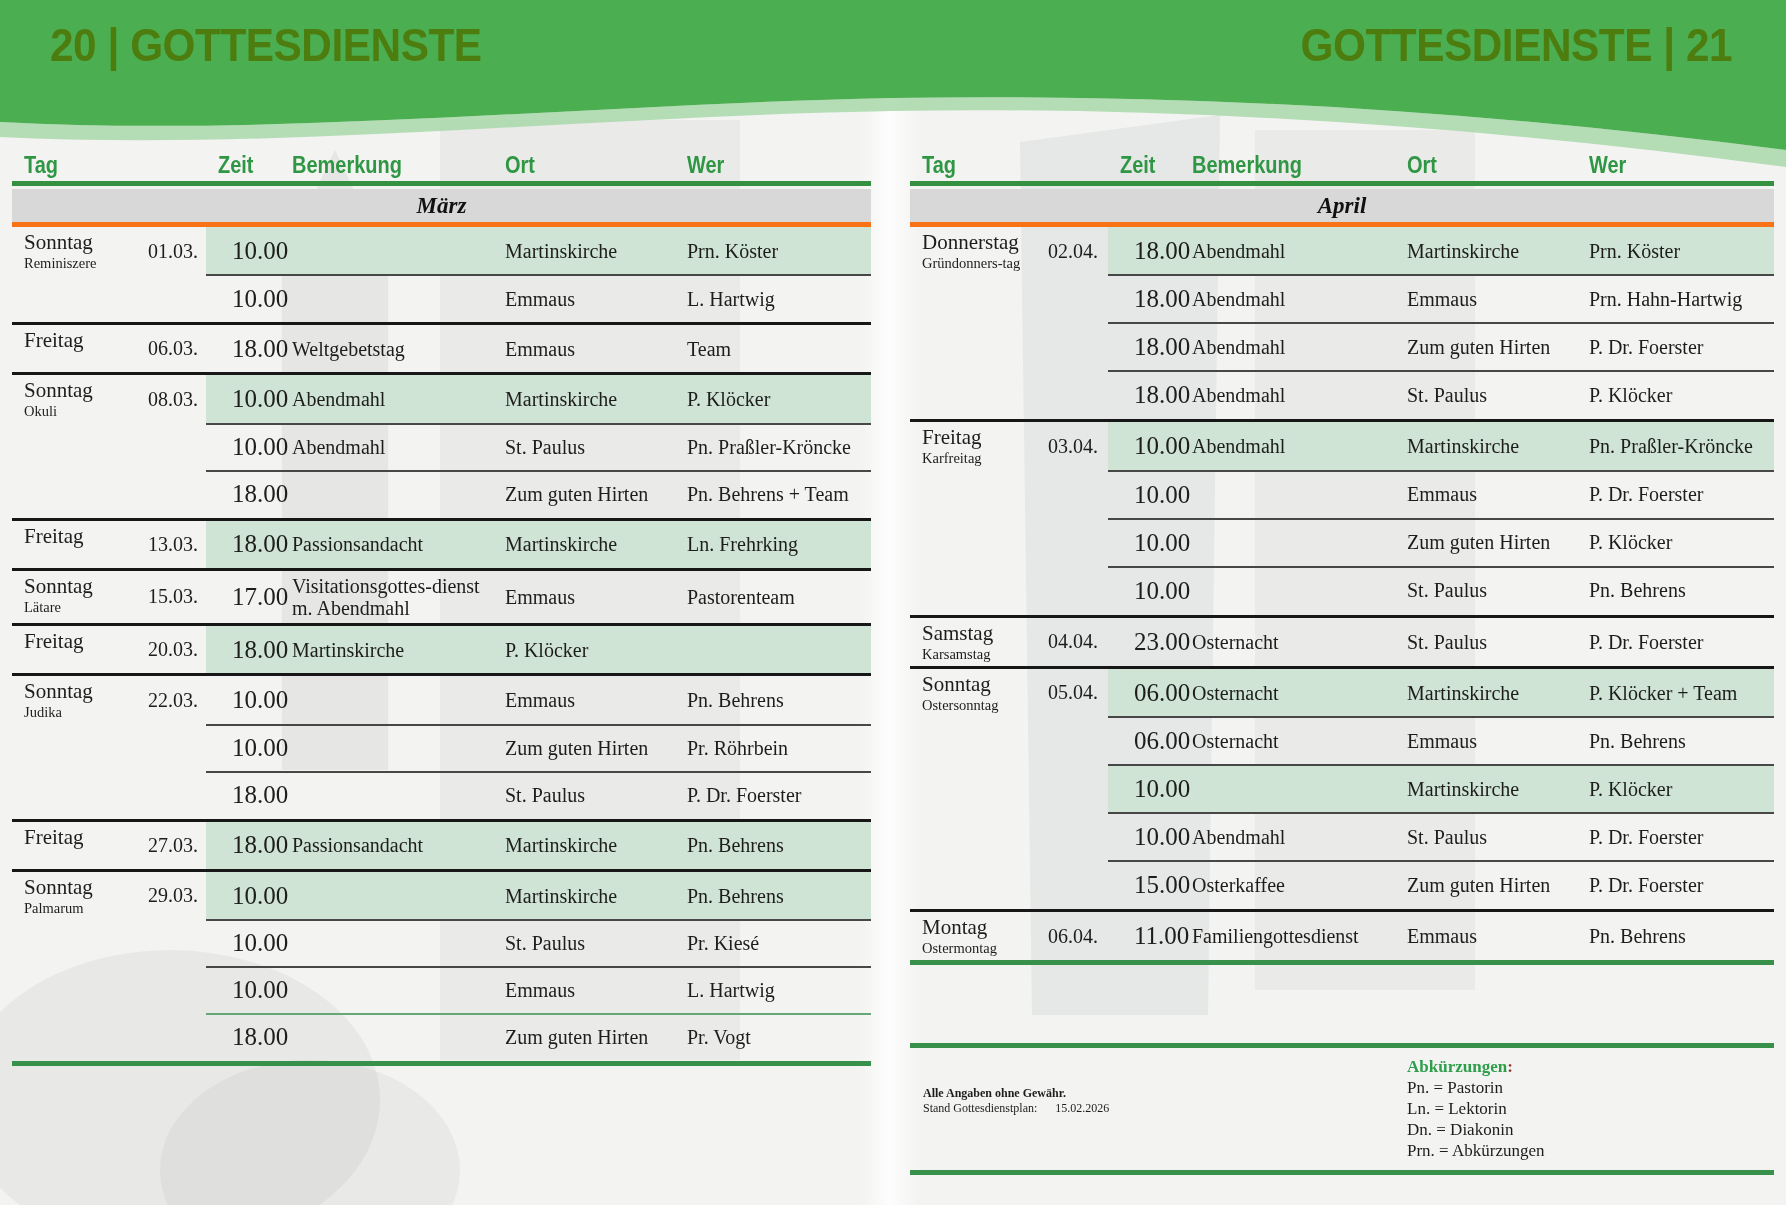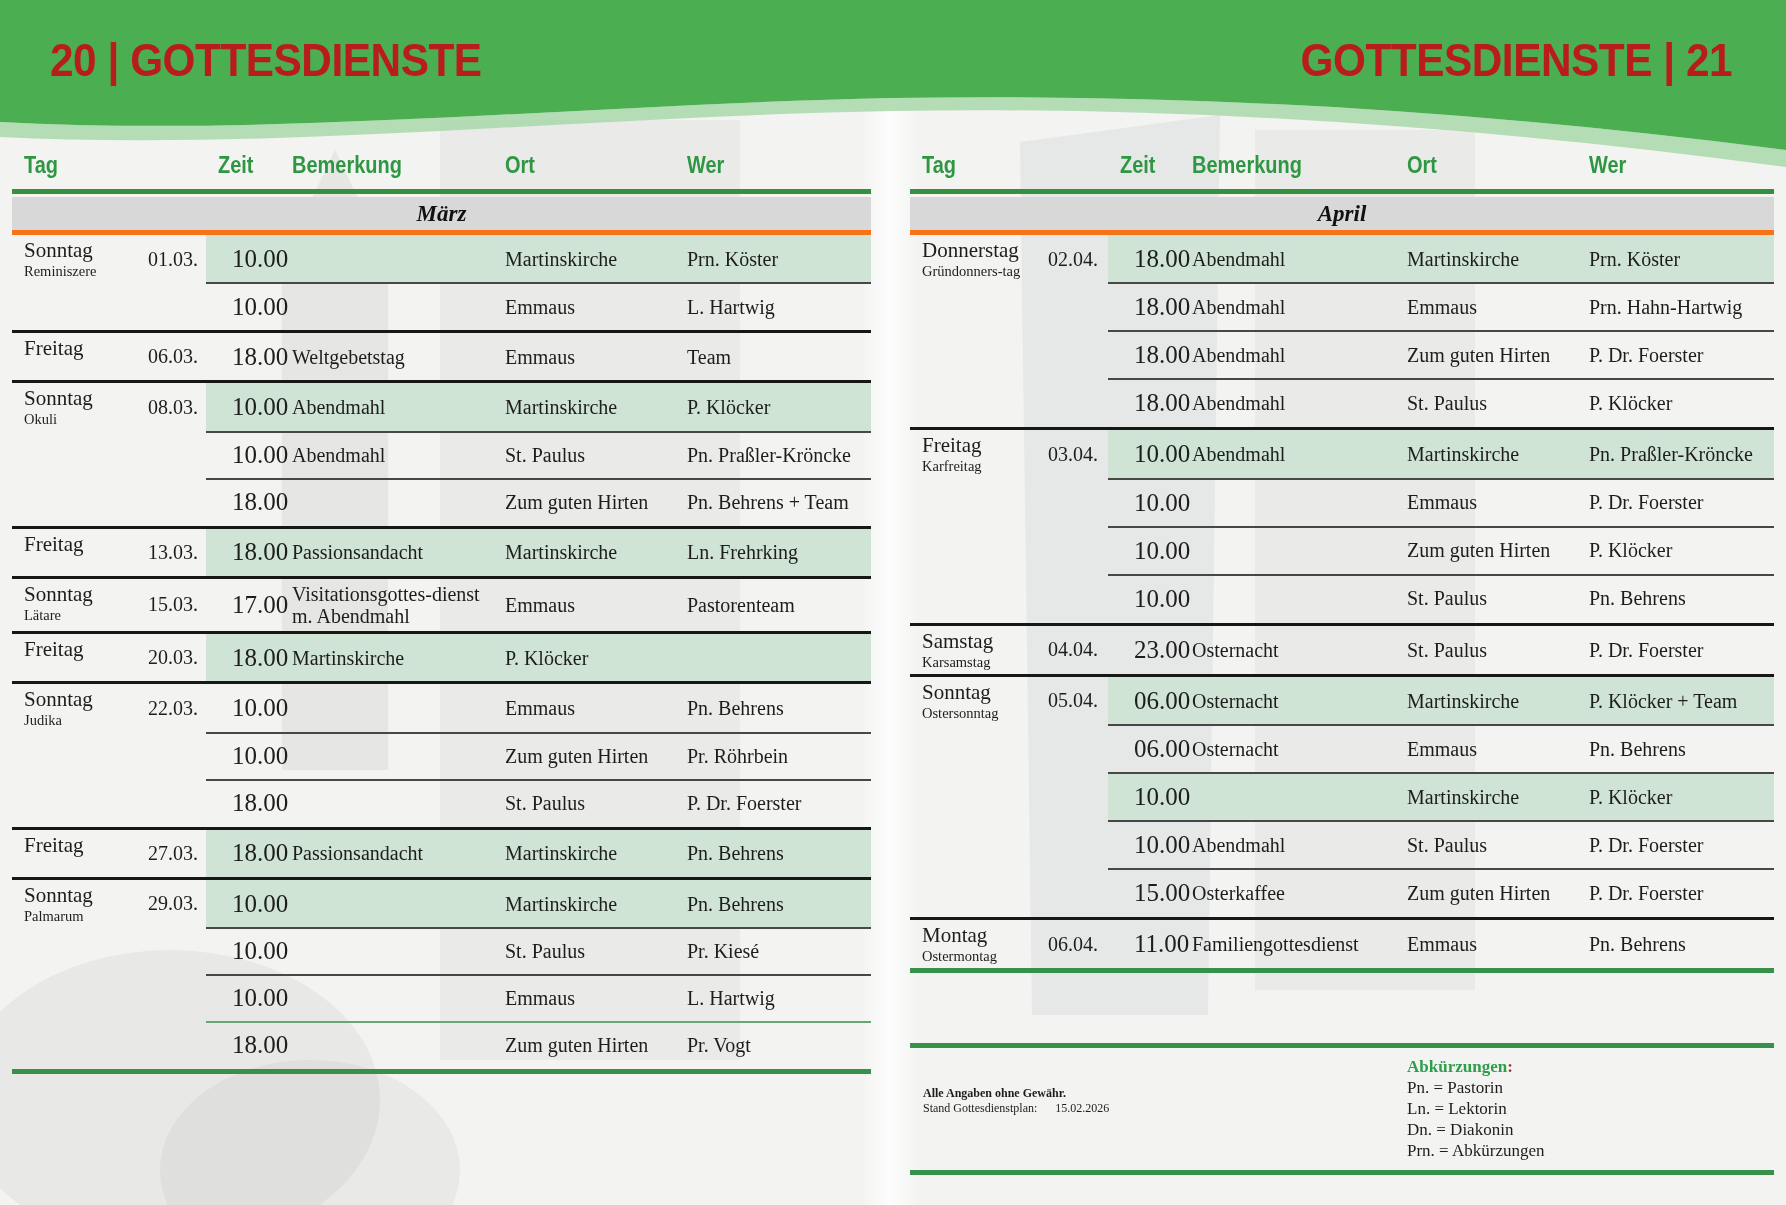--- a/index.html
+++ b/index.html
@@ -18,37 +18,37 @@
     clip-path:polygon(0 3%,100% 0,94% 100%,6% 100%);}
   .wm.tower-r2{left:1255px;top:130px;width:220px;height:860px;background:rgba(95,100,97,.06);}
   .wm.leaves{left:-40px;top:950px;width:420px;height:300px;background:rgba(60,70,60,.06);border-radius:50%;}
   .wm.leaves2{left:160px;top:1060px;width:300px;height:220px;background:rgba(60,70,60,.05);border-radius:50%;}
   .gutter{position:absolute;z-index:1;left:860px;top:95px;width:60px;height:1110px;
     background:linear-gradient(90deg,rgba(255,255,255,0) 0%,rgba(255,255,255,.85) 50%,rgba(255,255,255,0) 100%);}
 
   
   .banner{position:absolute;left:0;top:0;width:1786px;height:210px;z-index:2;}
   .page-title{
-    position:absolute;top:33px;z-index:3;color:#b91c1c;
+    position:absolute;top:18px;z-index:3;color:#4d7c0f;
     font-family:"Liberation Sans","DejaVu Sans",sans-serif;
     font-weight:bold;font-size:46px;letter-spacing:-.5px;white-space:nowrap;
   }
   .page-title .inner{display:inline-block;transform:scaleX(.92);}
   .title-left{left:50px;}
   .title-left .inner{transform-origin:left center;}
   .title-right{right:54px;text-align:center;}
   .title-right .inner{transform-origin:right center;}
 
   
   .table{position:absolute;z-index:3;top:143px;}
   .t-left {left:12px; width:859px; --hlx:194px; --c1:136px; --c2:58px; --c3:74px; --c4:213px; --c5:182px; --rowh:47px;}
   .t-right{left:910px;width:864px; --hlx:198px; --c1:138px; --c2:60px; --c3:72px; --c4:215px; --c5:182px; --rowh:48px;}
 
   .cols-header{display:grid;grid-template-columns:var(--c1) var(--c2) var(--c3) var(--c4) var(--c5) 1fr;
-    align-items:end;height:34px;padding-bottom:12px;}
+    align-items:end;height:34px;padding-bottom:4px;}
   .col-label{font-family:"Liberation Sans","DejaVu Sans",sans-serif;font-weight:bold;
     font-size:23.5px;color:#2f9643;line-height:1;}
   .col-label .inner{display:inline-block;transform:scaleX(.85);transform-origin:left center;}
   .ch-tag{grid-column:1 / span 2;padding-left:12px;}
   .ch-zeit{grid-column:3;padding-left:12px;}
   .ch-bem{grid-column:4;padding-left:12px;}
   .ch-ort{grid-column:5;padding-left:12px;}
   .ch-wer{grid-column:6;padding-left:12px;}
 
   .head-rule{height:5px;background:#35913f;margin-bottom:3px;}

